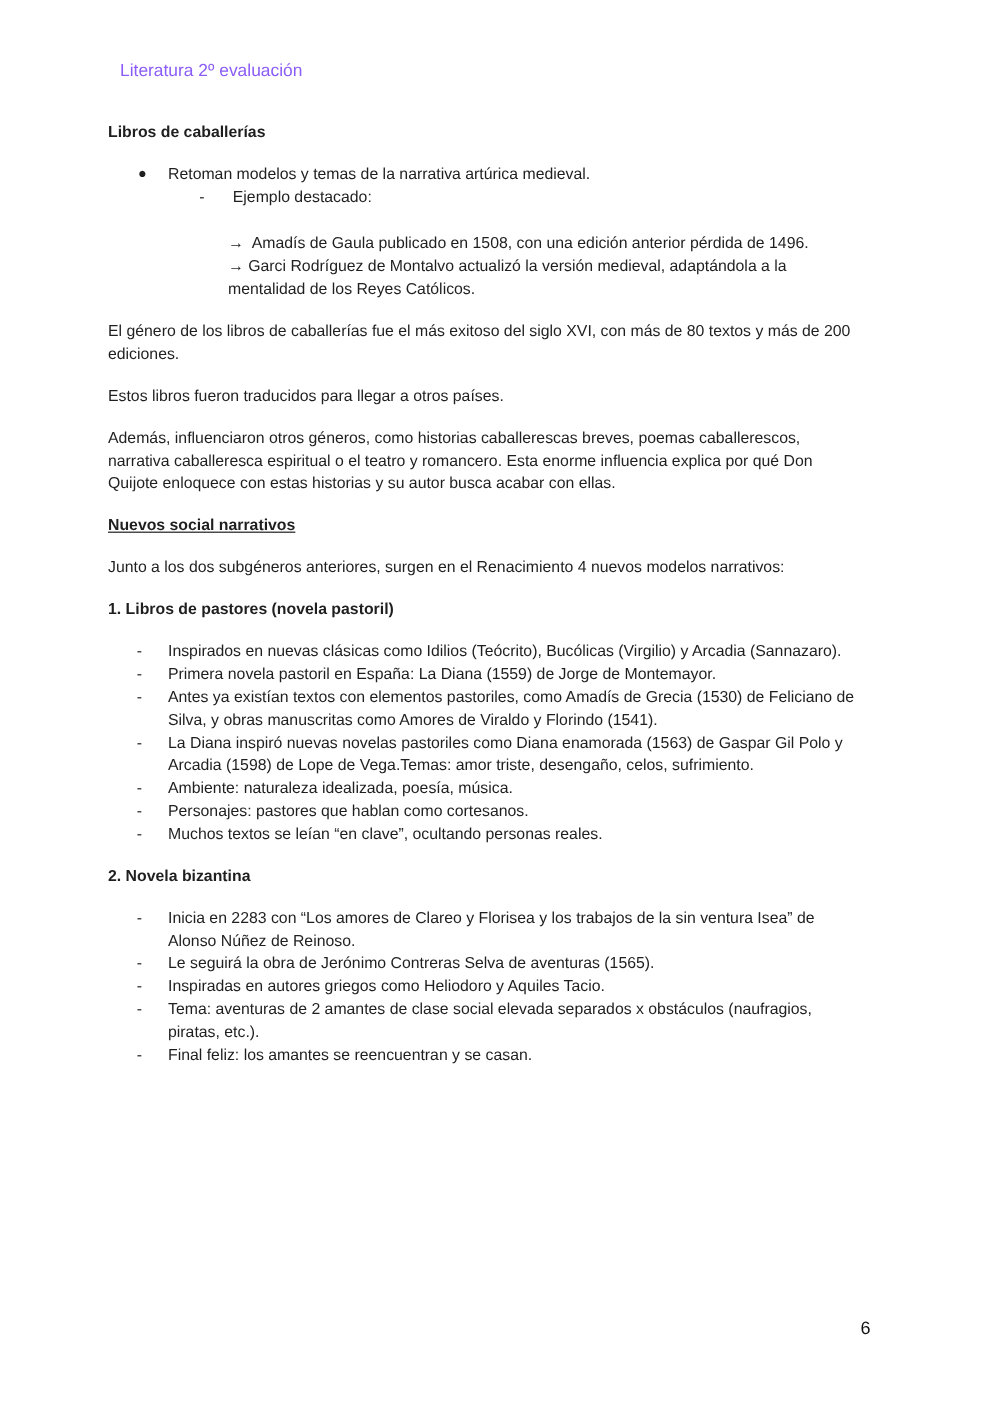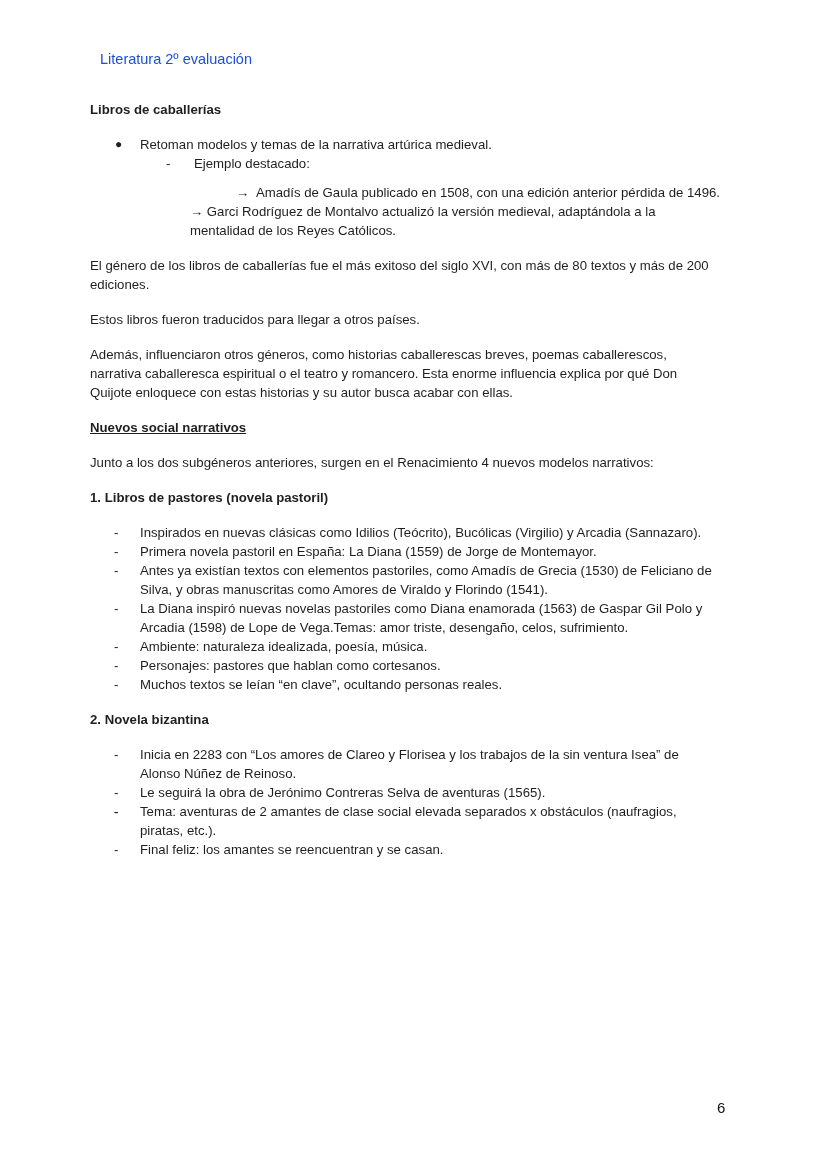--- a/index.html
+++ b/index.html
@@ -3,21 +3,21 @@
   <meta charset="utf-8">
   <style>
     html, body { margin: 0; padding: 0; background: #ffffff; }
     body {
       width: 828px; height: 1169px; position: relative; overflow: hidden;
       font-family: "Liberation Sans", "DejaVu Sans", sans-serif;
       color: #1f1f1f; font-size: 13.2px;
     }
     .header {
       position: absolute; left: 100px; top: 51px;
-      font-size: 14.5px; color: #1d4ed8;
+      font-size: 14.5px; color: #8b5cf6;
     }
     .content { position: absolute; left: 90px; top: 100px; width: 630px; line-height: 19px; }
     .heading { font-weight: bold; margin: 0; }
     .underline { text-decoration: underline; }
     .bullet-row { position: relative; padding-left: 50px; margin-top: 16px; }
     .bullet-dot { position: absolute; left: 25px; top: 0; font-size: 12px; }
     .sub-dash-row { position: relative; padding-left: 104px; }
     .sub-dash { position: absolute; left: 76px; top: 0; }
     .arrow-item { padding-left: 100px; }
     p { margin: 0; }
@@ -41,21 +41,21 @@
 
   <div class="bullet-row">
     <span class="bullet-dot">●</span>
     <span>Retoman modelos y temas de la narrativa artúrica medieval.</span>
   </div>
   <div class="sub-dash-row">
     <span class="sub-dash">-</span>
     <span>Ejemplo destacado:</span>
   </div>
 
-  <p class="arrow-item" style="margin-top:10px;text-align:right;">
+  <p class="arrow-item" style="margin-top:20px;">
     <span>→</span>&nbsp;
     <span>Amadís de Gaula publicado en 1508, con una edición anterior pérdida de 1496.</span>
   </p>
   <p class="arrow-item">
     <span>→</span>
     <span>Garci Rodríguez de Montalvo actualizó la versión medieval, adaptándola a la mentalidad de los Reyes Católicos.</span>
   </p>
 
   <p class="para">El género de los libros de caballerías fue el más exitoso del siglo XVI, con más de 80 textos y más de 200 ediciones.</p>
   <p class="para">Estos libros fueron traducidos para llegar a otros países.</p>
@@ -72,19 +72,19 @@
     <div class="dash-item"><span class="dash-mark">-</span><span>La Diana inspiró nuevas novelas pastoriles como Diana enamorada (1563) de Gaspar Gil Polo y Arcadia (1598) de Lope de Vega.Temas: amor triste, desengaño, celos, sufrimiento.</span></div>
     <div class="dash-item"><span class="dash-mark">-</span><span>Ambiente: naturaleza idealizada, poesía, música.</span></div>
     <div class="dash-item"><span class="dash-mark">-</span><span>Personajes: pastores que hablan como cortesanos.</span></div>
     <div class="dash-item"><span class="dash-mark">-</span><span>Muchos textos se leían “en clave”, ocultando personas reales.</span></div>
   </div>
 
   <p class="heading para">2. Novela bizantina</p>
   <div class="dash-list">
     <div class="dash-item"><span class="dash-mark">-</span><span>Inicia en 2283 con “Los amores de Clareo y Florisea y los trabajos de la sin ventura Isea” de Alonso Núñez de Reinoso.</span></div>
     <div class="dash-item"><span class="dash-mark">-</span><span>Le seguirá la obra de Jerónimo Contreras Selva de aventuras (1565).</span></div>
-    <div class="dash-item"><span class="dash-mark">-</span></div>
+    <div class="dash-item"><span class="dash-mark">-</span><span>Inspiradas en autores griegos como Heliodoro y Aquiles Tacio.</span></div>
     <div class="dash-item"><span class="dash-mark">-</span><span>Tema: aventuras de 2 amantes de clase social elevada separados x obstáculos (naufragios, piratas, etc.).</span></div>
     <div class="dash-item"><span class="dash-mark">-</span><span>Final feliz: los amantes se reencuentran y se casan.</span></div>
   </div>
 </div>
 
 <div class="page-number">6</div>
 
 </body></html>

